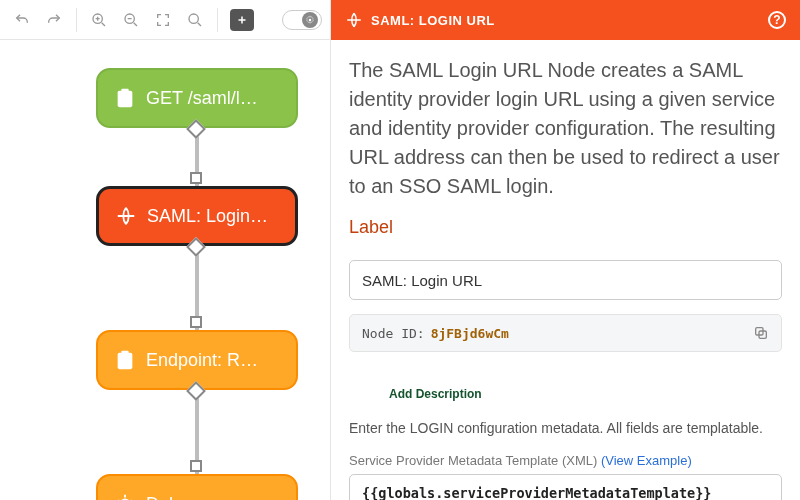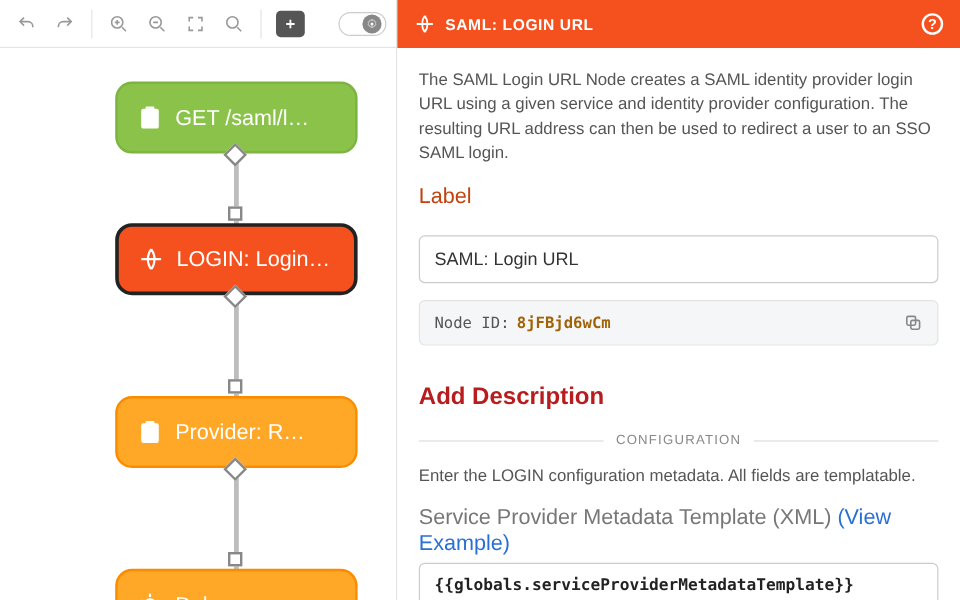--- a/index.html
+++ b/index.html
@@ -22,31 +22,31 @@
   .node.orange-dark { background: #f4511e; border: 3px solid #222; }
   .node.orange { background: #ffa726; border: 2px solid #fb8c00; }
   .node .label { white-space: nowrap; overflow: hidden; text-overflow: ellipsis; }
   .node-icon { width: 22px; height: 22px; flex-shrink: 0; }
   
   .panel { flex: 1; display: flex; flex-direction: column; height: 500px; }
   .panel-header { height: 40px; background: #f4511e; color: #fff; display: flex; align-items: center; padding: 0 14px; gap: 8px; }
   .panel-title { font-size: 13px; font-weight: 700; letter-spacing: 0.5px; }
   .panel-header .help { margin-left: auto; width: 18px; height: 18px; border: 2px solid #fff; border-radius: 50%; display: flex; align-items: center; justify-content: center; font-size: 12px; font-weight: 700; }
   .panel-body { flex: 1; padding: 16px 18px 0 18px; overflow: hidden; color: #333; }
-  .desc { font-size: 14px; line-height: 1.45; color: #555; margin-bottom: 16px; }
+  .desc { font-size: 20px; line-height: 1.45; color: #555; margin-bottom: 16px; }
   .field-label { font-size: 18px; color: #c2410c; margin-bottom: 22px; }
   .text-input { width: 100%; height: 40px; border: 1px solid #ccc; border-radius: 5px; padding: 0 12px; font-size: 15px; color: #333; margin-bottom: 14px; }
   .nodeid-row { background: #f5f6f7; border: 1px solid #e3e3e3; border-radius: 5px; padding: 10px 12px; display: flex; align-items: center; font-family: ui-monospace, SFMono-Regular, Menlo, monospace; font-size: 13px; color: #555; margin-bottom: 32px; }
   .nodeid-row .id { font-weight: 700; margin-left: 6px; color: #a16207; }
   .copy-btn { margin-left: auto; cursor: pointer; color: #888; }
-  .add-desc { color: #b91c1c; font-size: 20px; font-weight: 600; cursor: pointer; margin-bottom: 18px; display: inline-block; }
+  .add-desc { color: #14532d; font-size: 12px; font-weight: 600; cursor: pointer; margin-bottom: 18px; display: inline-block; margin-left: 40px; }
   .section-hr { display: flex; align-items: center; gap: 10px; color: #888; font-size: 11px; letter-spacing: 1px; margin-bottom: 14px; }
   .section-hr::before, .section-hr::after { content: ""; flex: 1; height: 1px; background: #ddd; }
   .hint { font-size: 14px; color: #555; line-height: 1.4; margin-bottom: 14px; }
-  .meta-label { font-size: 18px; color: #777; }
+  .meta-label { font-size: 13px; color: #777; }
   .meta-label a { color: #2a6fd6; text-decoration: none; }
   .code-area { width: 100%; border: 1px solid #ccc; border-radius: 5px; padding: 10px 12px; font-family: ui-monospace, SFMono-Regular, Menlo, monospace; font-size: 13.5px; font-weight: 700; color: #222; margin-top: 6px; height: 42px; resize: none; }
   svg { display: block; }
 </style>
 </head>
 <body>
 
 <div class="canvas-pane">
   <div class="toolbar">
     <div class="tb-btn">
@@ -112,31 +112,31 @@
         </svg>
       <span class="label">GET /saml/l…</span>
     </div>
     <div class="diamond" style="top:82px"></div>
     <div class="square" style="top:132px"></div>
 
     <div class="node orange-dark" style="top:146px">
       <svg class="node-icon" viewBox="0 0 24 24" fill="none" stroke="#fff" stroke-width="2">
           <path d="M12 3c4 5 4 13 0 18M12 3c-4 5-4 13 0 18M3 12h18"></path>
         </svg>
-      <span class="label">LOGIN: Login…</span>
+      <span class="label">SAML: Login…</span>
     </div>
     <div class="diamond" style="top:200px"></div>
     <div class="square" style="top:276px"></div>
 
     <div class="node orange" style="top:290px">
       <svg class="node-icon" viewBox="0 0 24 24" fill="#fff">
           <path d="M16 4h2a2 2 0 012 2v14a2 2 0 01-2 2H6a2 2 0 01-2-2V6a2 2 0 012-2h2"></path>
           <rect x="8" y="2" width="8" height="4" rx="1"></rect>
         </svg>
-      <span class="label">Provider: R…</span>
+      <span class="label">Endpoint: R…</span>
     </div>
     <div class="diamond" style="top:344px"></div>
     <div class="square" style="top:420px"></div>
 
     <div class="node orange" style="top:434px">
       <svg class="node-icon" viewBox="0 0 24 24" fill="none" stroke="#fff" stroke-width="2">
           <circle cx="12" cy="12" r="5"></circle>
           <path d="M12 2v3M4 8l3 2M20 8l-3 2M4 16l3-2M20 16l-3-2M12 22v-3"></path>
         </svg>
       <span class="label">Debug</span>
@@ -164,23 +164,20 @@
       <span class="copy-btn">
         <svg width="16" height="16" viewBox="0 0 24 24" fill="none" stroke="#888" stroke-width="2">
             <rect x="9" y="9" width="11" height="11" rx="2"></rect>
             <rect x="4" y="4" width="11" height="11" rx="2"></rect>
           </svg>
       </span>
     </div>
 
     <span class="add-desc">Add Description</span>
 
-    <div class="section-hr">
-      <span>CONFIGURATION</span>
-    </div>
 
     <p class="hint">Enter the LOGIN configuration metadata. All fields are templatable.</p>
 
     <div class="meta-label">
       <span>Service Provider Metadata Template (XML)</span>
       <a href="#">(View Example)</a>
     </div>
     <textarea class="code-area" style="">{{globals.serviceProviderMetadataTemplate}}</textarea>
   </div>
 </div>

